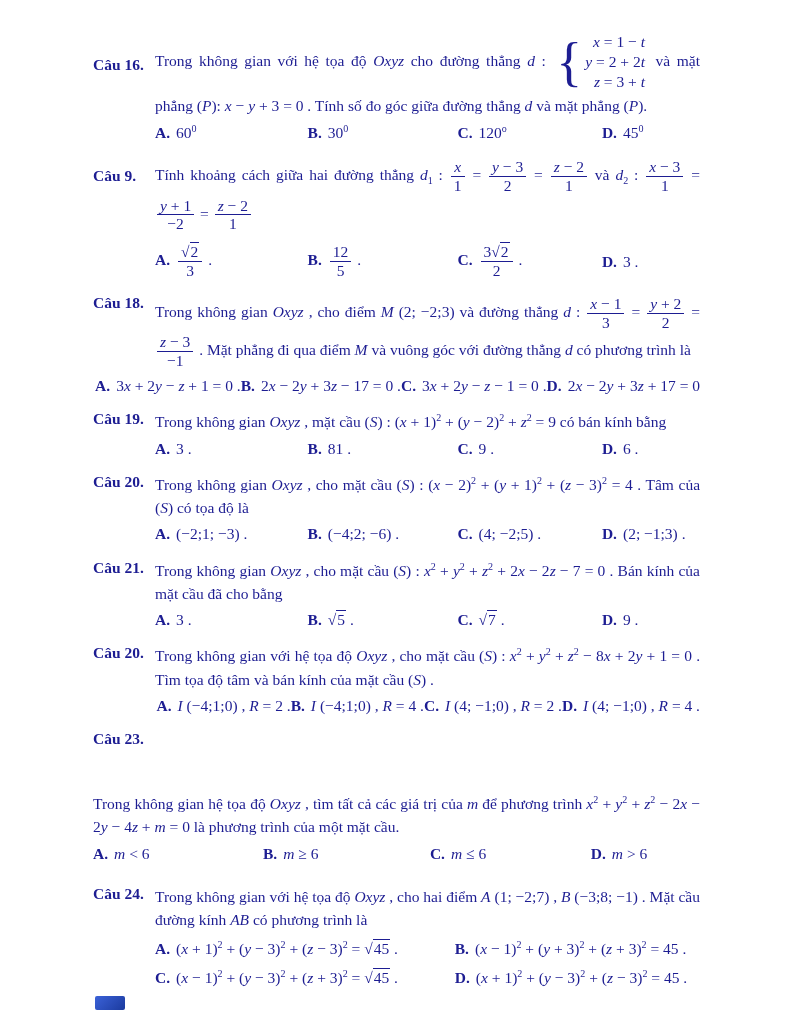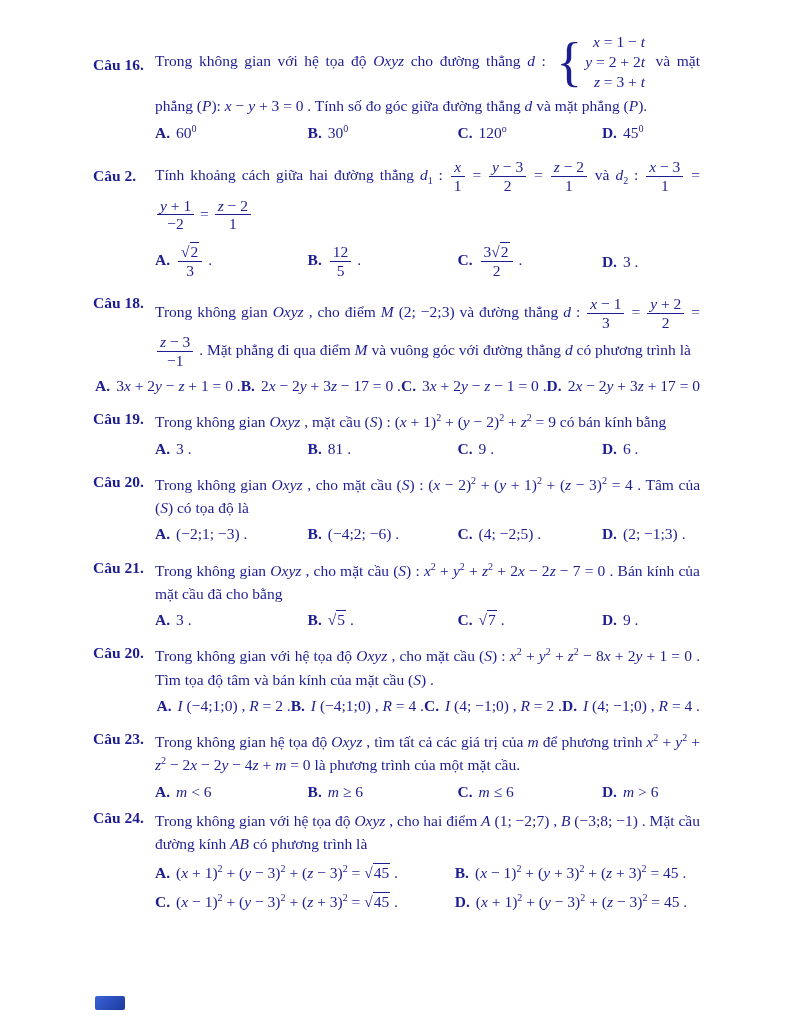--- a/index.html
+++ b/index.html
@@ -77,21 +77,21 @@
     font-weight: 400;
     margin-right: 3px;
   }
   .cases .eqs { display: inline-block; text-align: right; line-height: 1.3; }
   .cases .eqs span { display: block; }
 
   
   .q16 .q-label { padding-top: 26px; }
   .q17 .q-label { padding-top: 10px; }
   .q17 .q-options { margin-top: 8px; }
-  .q23 { margin-bottom: 6px; }
+  .q23 { margin-bottom: 20px; flex-direction: column; }
   .q24 .q-options { margin-top: 6px; }
 
   .footer-mark {
     position: absolute;
     left: 95px; top: 996px;
     width: 30px; height: 14px;
     background: linear-gradient(135deg, #3b62d8, #1b3a9e);
     border-radius: 2px;
   }
 </style>
@@ -114,21 +114,21 @@
       <div class="q-options grid4">
         <span class="opt"><b class="opt-letter">A.</b><span>60<sup>0</sup></span></span>
         <span class="opt"><b class="opt-letter">B.</b><span>30<sup>0</sup></span></span>
         <span class="opt"><b class="opt-letter">C.</b><span>120<sup>o</sup></span></span>
         <span class="opt"><b class="opt-letter">D.</b><span>45<sup>0</sup></span></span>
       </div>
     </div>
   </section>
 
   <section class="question q17">
-    <span class="q-label">Câu 2.</span>
+    <span class="q-label">Câu 9.</span>
     <div class="q-content">
       <p class="q-body">Tính khoảng cách giữa hai đường thẳng <i>d</i><sub>1</sub> : <span class="frac"><span class="fn"><i>x</i></span><span class="fd">1</span></span> = <span class="frac"><span class="fn"><i>y</i> − 3</span><span class="fd">2</span></span> = <span class="frac"><span class="fn"><i>z</i> − 2</span><span class="fd">1</span></span> và <i>d</i><sub>2</sub> : <span class="frac"><span class="fn"><i>x</i> − 3</span><span class="fd">1</span></span> = <span class="frac"><span class="fn"><i>y</i> + 1</span><span class="fd">−2</span></span> = <span class="frac"><span class="fn"><i>z</i> − 2</span><span class="fd">1</span></span></p>
       <div class="q-options grid4">
         <span class="opt"><b class="opt-letter">A.</b><span><span class="frac"><span class="fn"><span class="sqrt">√<span class="rad">2</span></span></span><span class="fd">3</span></span> .</span></span>
         <span class="opt"><b class="opt-letter">B.</b><span><span class="frac"><span class="fn">12</span><span class="fd">5</span></span> .</span></span>
         <span class="opt"><b class="opt-letter">C.</b><span><span class="frac"><span class="fn">3<span class="sqrt">√<span class="rad">2</span></span></span><span class="fd">2</span></span> .</span></span>
         <span class="opt"><b class="opt-letter">D.</b><span>3 .</span></span>
       </div>
     </div>
   </section>

